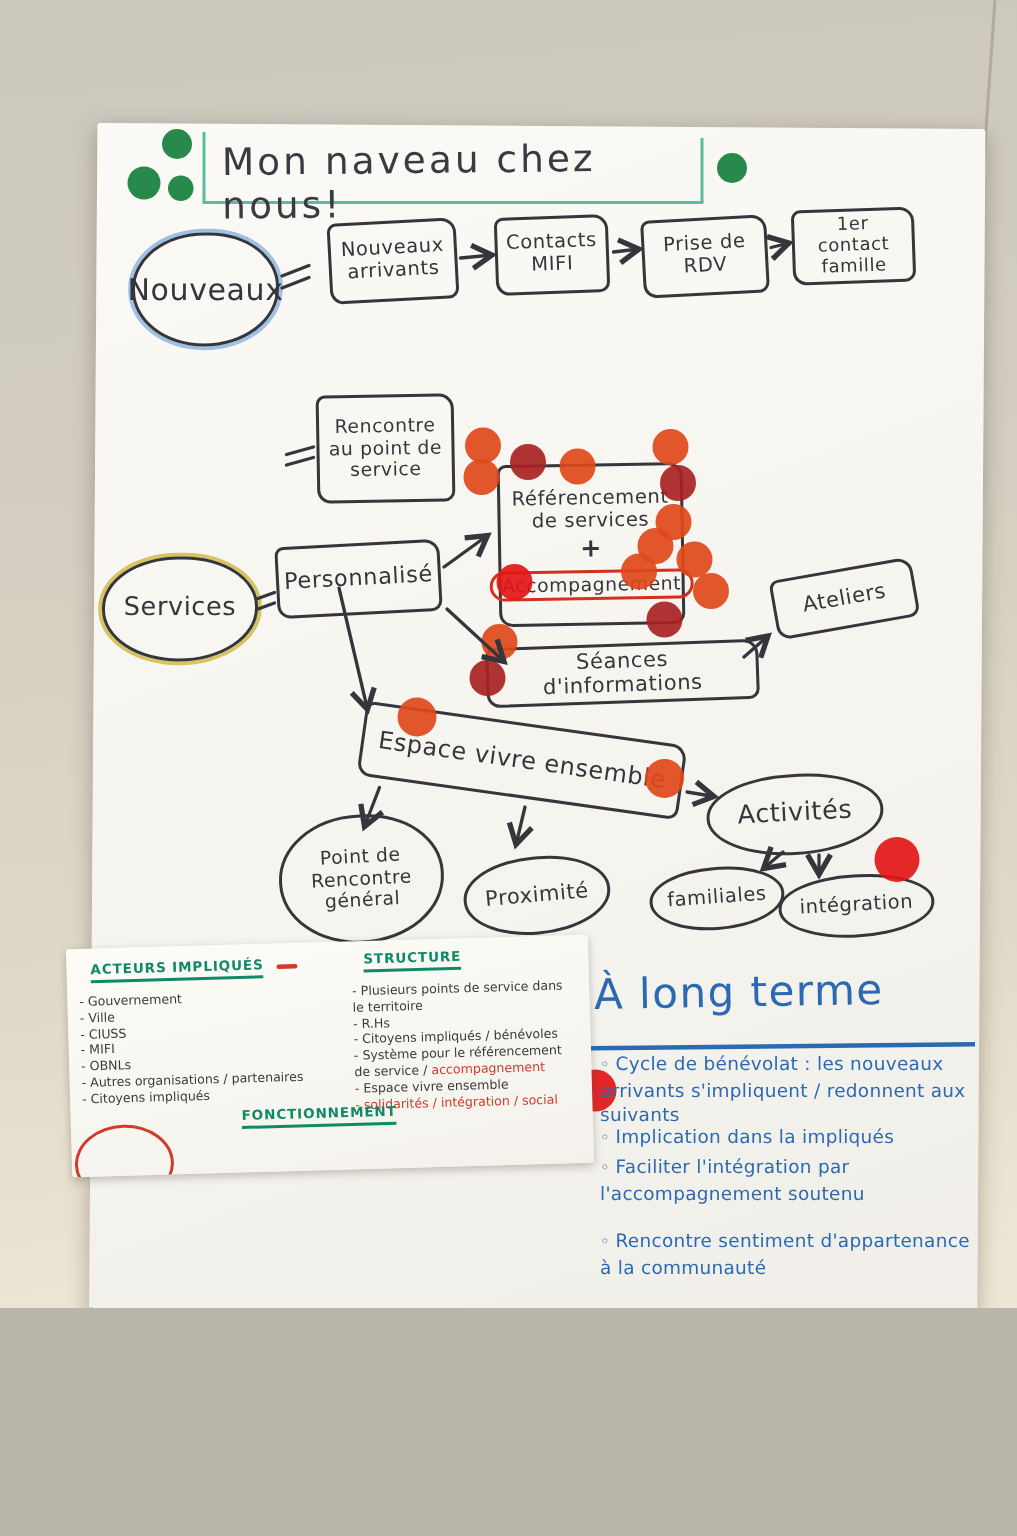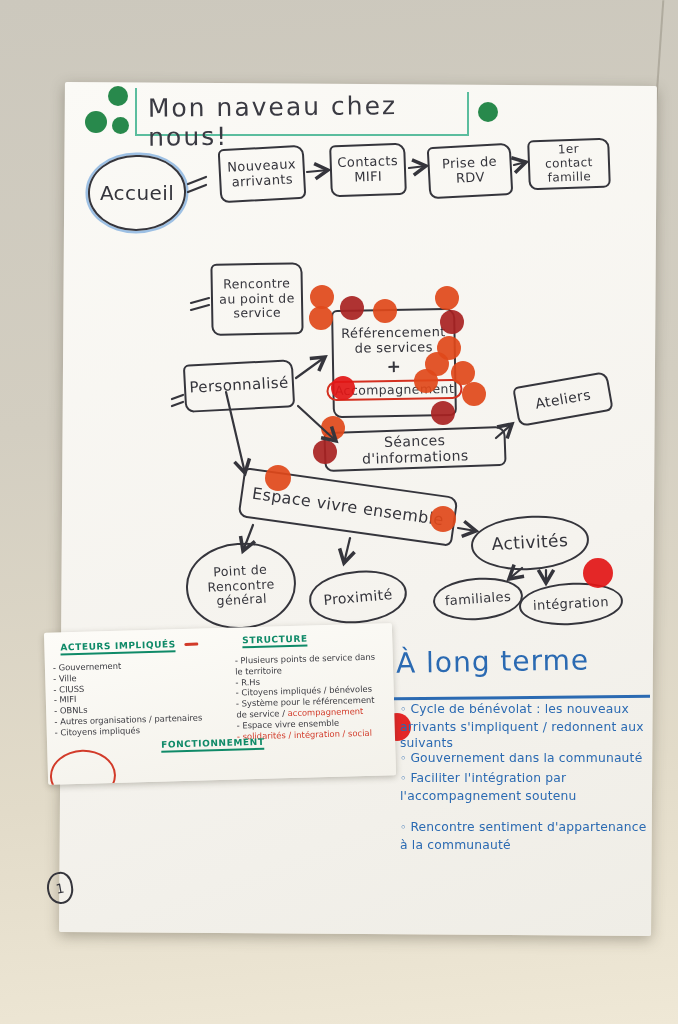--- a/index.html
+++ b/index.html
@@ -1,16 +1,16 @@
 <!DOCTYPE html>
 <html><head>
 <meta charset="utf-8">
 <style>
   html,body{margin:0;padding:0;background:#b9b5aa;}
-  #canvas{position:relative;width:678px;height:1024px;overflow:hidden;
+  #canvas{position:relative;width:678px;height:872px;overflow:hidden;
     background:linear-gradient(175deg,#ccc8bd 0%,#d3cec1 40%,#e2dbc9 75%,#efe8d6 100%);
     font-family:"DejaVu Sans",sans-serif;color:#35353c;}
   .seam{position:absolute;left:655px;top:0;width:2px;height:210px;background:rgba(120,115,100,.35);transform:rotate(4deg);}
   #poster{position:absolute;left:62px;top:84px;width:592px;height:850px;
     background:linear-gradient(160deg,#fbfaf6 0%,#f5f3ee 60%,#efede6 100%);
     box-shadow:0 4px 14px rgba(60,55,40,.35);transform:rotate(.4deg);border-radius:2px;}
   
   .node{position:absolute;border:2.3px solid #35353c;text-align:center;
     display:flex;align-items:center;justify-content:center;line-height:1.15;
     letter-spacing:.4px;background:transparent;padding:2px 4px;box-sizing:border-box;}
@@ -63,28 +63,29 @@
   <div class="tline" style="left:135px;top:88px;width:2px;height:47px"></div>
   <div class="tline" style="left:467px;top:92px;width:2px;height:43px"></div>
   <div class="tline" style="left:135px;top:134px;width:334px;height:2px"></div>
   <div id="title-text">Mon naveau chez nous!</div>
 
   <i class="dot g" style="left:108px;top:86px"></i>
   <i class="dot g" style="left:85px;top:111px;width:22px;height:22px"></i>
   <i class="dot g" style="left:112px;top:117px;width:17px;height:17px"></i>
   <i class="dot g" style="left:478px;top:102px"></i>
 
-  <div class="node ell" id="node-accueil" style="left:88px;top:155px;width:98px;height:76px;font-size:20px">Accueil</div>
+  <div class="node ell" id="node-accueil" style="left:88px;top:155px;width:98px;height:76px;font-size:20px">Nouveaux</div>
   <div class="node rect" style="left:219px;top:147px;width:86px;height:54px;font-size:13px;transform:rotate(-3deg)">Nouveaux arrivants</div>
   <div class="node rect" style="left:330px;top:144px;width:76px;height:52px;font-size:13px;transform:rotate(-2deg)">Contacts MIFI</div>
   <div class="node rect" style="left:428px;top:145px;width:84px;height:52px;font-size:13px;transform:rotate(-3deg)">Prise de RDV</div>
   <div class="node rect" style="left:528px;top:139px;width:82px;height:50px;font-size:12px;transform:rotate(-2deg)">1er contact famille</div>
 
   <div class="node rect" style="left:211px;top:263px;width:92px;height:72px;font-size:12.5px;transform:rotate(-1deg)">Rencontre au point de service</div>
 
+  <div class="node ell" id="node-services" style="left:68px;top:371px;width:104px;height:70px;font-size:17px">Services</div>
   <div class="node rect" style="left:184px;top:362px;width:110px;height:48px;font-size:15px;transform:rotate(-3deg)">Personnalisé</div>
 
   <div class="node rect" style="left:332px;top:309px;width:124px;height:108px;transform:rotate(-1deg);flex-direction:column">
     <span class="ref-inner">Référencement de services</span>
     <span class="plus">+</span>
     <span class="acc-circle">Accompagnement</span>
   </div>
 
   <div class="node rect" style="left:515px;top:379px;width:96px;height:40px;font-size:14px;transform:rotate(-10deg)">Ateliers</div>
   <div class="node rect" style="left:324px;top:429px;width:182px;height:40px;font-size:14px;transform:rotate(-2deg)">Séances d'informations</div>
@@ -168,18 +169,18 @@
       <li>Espace vivre ensemble</li>
       <li class="red-ink">solidarités / intégration / social</li>
     </ul>
     <div class="card-h" style="left:114px;top:110px">Fonctionnement</div>
     <i class="red-arc"></i>
   </div>
 
   <div id="lt-title">À long terme</div>
   <div id="lt-underline"></div>
   <div class="lt-bullet" style="top:701px">Cycle de bénévolat : les nouveaux arrivants s'impliquent / redonnent aux suivants</div>
-  <div class="lt-bullet" style="top:750px">Gouvernement dans la communauté</div>
+  <div class="lt-bullet" style="top:750px">Implication dans la impliqués</div>
   <div class="lt-bullet" style="top:770px">Faciliter l'intégration par l'accompagnement soutenu</div>
   <div class="lt-bullet" style="top:819px">Rencontre sentiment d'appartenance à la communauté</div>
 
   <div id="page-circle">1</div>
 </div>
 
 </body></html>

